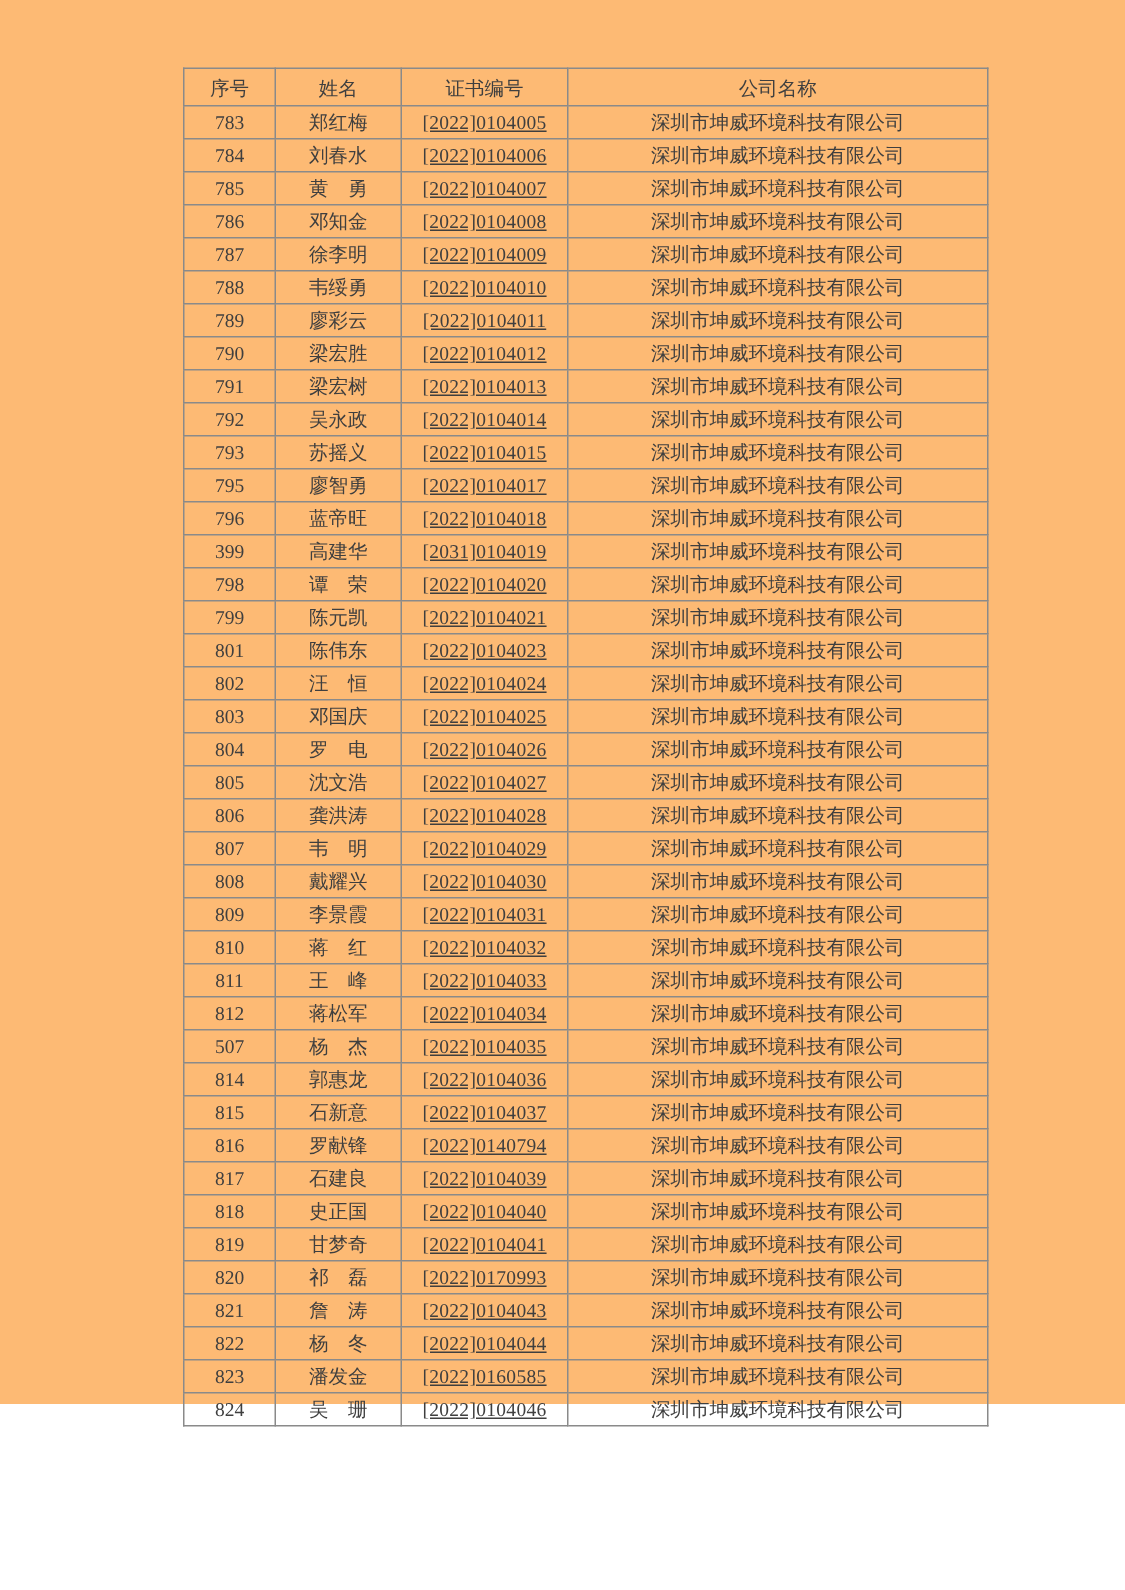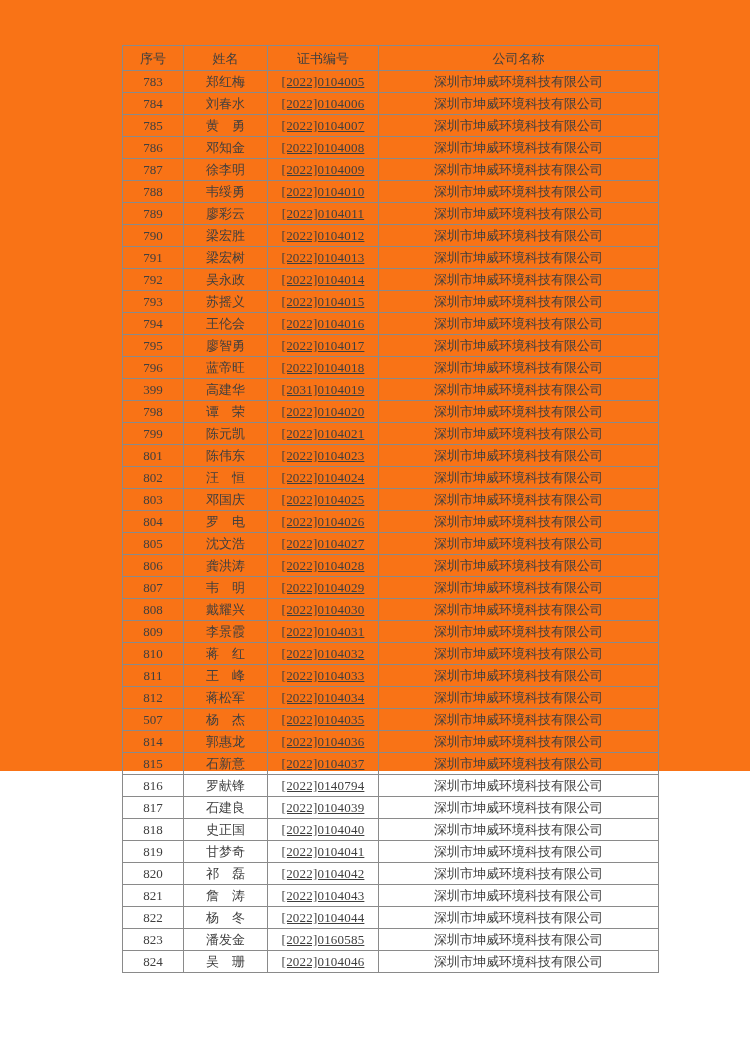--- a/index.html
+++ b/index.html
@@ -11,22 +11,22 @@
     height: 1060px;
     background: #ffffff;
     font-family: "Liberation Serif", "DejaVu Serif", serif;
     position: relative;
     overflow: hidden;
   }
   .doc-page {
     position: absolute;
     left: 0; top: 0;
     width: 750px;
-    height: 771px;
-    background: #f97316;
+    height: 936px;
+    background: #fdba74;
   }
   table.roster {
     position: absolute;
     left: 122px;
     top: 45px;
     width: 536px;
     border-collapse: collapse;
     table-layout: fixed;
   }
   table.roster col.c-serial  { width: 61px; }
@@ -139,26 +139,20 @@
           <td data-name="cert-cell">[2022]0104014</td>
           <td data-name="company-cell">深圳市坤威环境科技有限公司</td>
         </tr>
         <tr data-name="table-row">
           <td data-name="serial-cell">793</td>
           <td data-name="name-cell">苏摇义</td>
           <td data-name="cert-cell">[2022]0104015</td>
           <td data-name="company-cell">深圳市坤威环境科技有限公司</td>
         </tr>
         <tr data-name="table-row">
-          <td data-name="serial-cell">794</td>
-          <td data-name="name-cell">王伦会</td>
-          <td data-name="cert-cell">[2022]0104016</td>
-          <td data-name="company-cell">深圳市坤威环境科技有限公司</td>
-        </tr>
-        <tr data-name="table-row">
           <td data-name="serial-cell">795</td>
           <td data-name="name-cell">廖智勇</td>
           <td data-name="cert-cell">[2022]0104017</td>
           <td data-name="company-cell">深圳市坤威环境科技有限公司</td>
         </tr>
         <tr data-name="table-row">
           <td data-name="serial-cell">796</td>
           <td data-name="name-cell">蓝帝旺</td>
           <td data-name="cert-cell">[2022]0104018</td>
           <td data-name="company-cell">深圳市坤威环境科技有限公司</td>
@@ -291,21 +285,21 @@
         </tr>
         <tr data-name="table-row">
           <td data-name="serial-cell">819</td>
           <td data-name="name-cell">甘梦奇</td>
           <td data-name="cert-cell">[2022]0104041</td>
           <td data-name="company-cell">深圳市坤威环境科技有限公司</td>
         </tr>
         <tr data-name="table-row">
           <td data-name="serial-cell">820</td>
           <td data-name="name-cell">祁　磊</td>
-          <td data-name="cert-cell">[2022]0104042</td>
+          <td data-name="cert-cell">[2022]0170993</td>
           <td data-name="company-cell">深圳市坤威环境科技有限公司</td>
         </tr>
         <tr data-name="table-row">
           <td data-name="serial-cell">821</td>
           <td data-name="name-cell">詹　涛</td>
           <td data-name="cert-cell">[2022]0104043</td>
           <td data-name="company-cell">深圳市坤威环境科技有限公司</td>
         </tr>
         <tr data-name="table-row">
           <td data-name="serial-cell">822</td>

